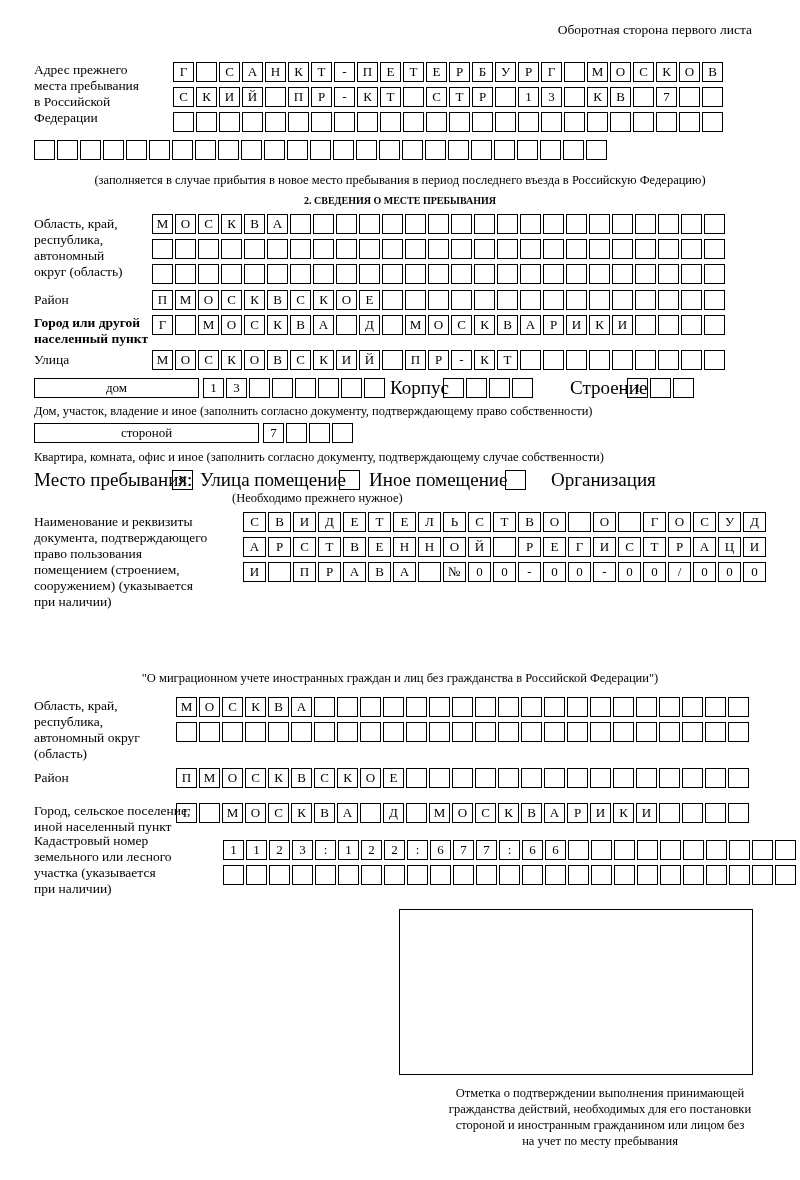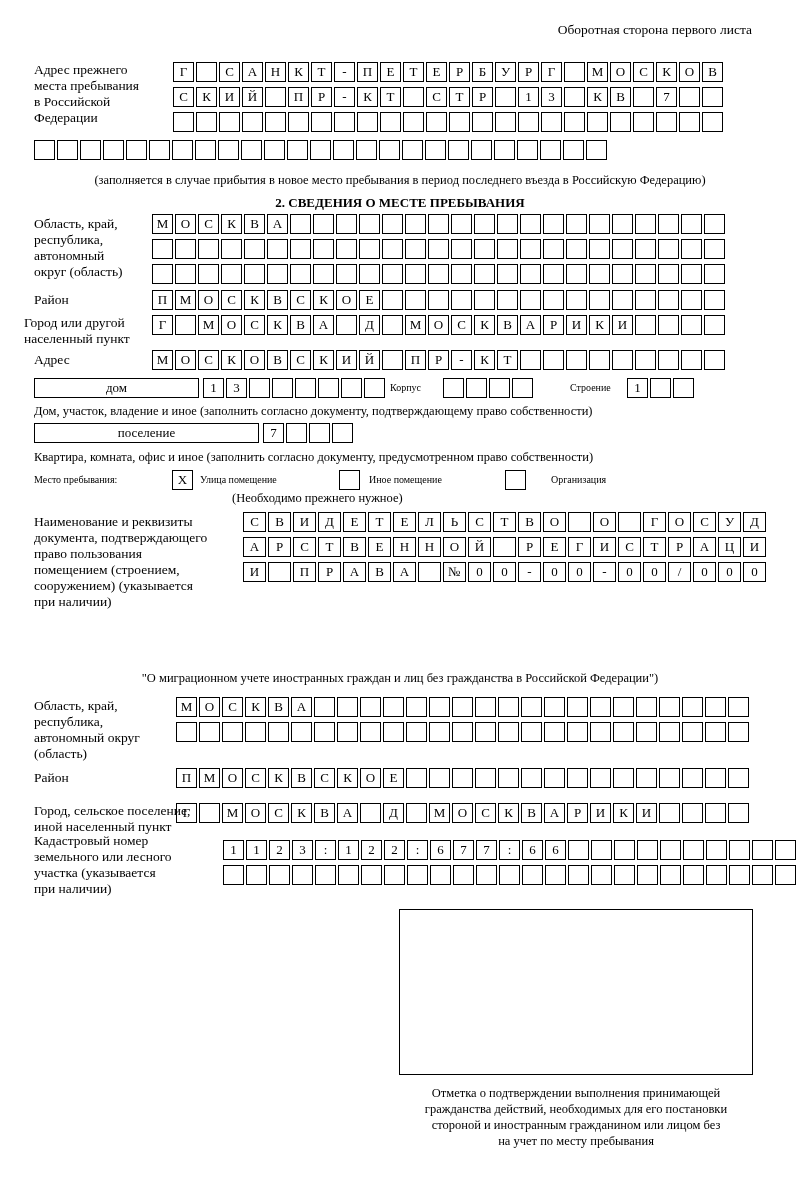--- a/index.html
+++ b/index.html
@@ -39,21 +39,21 @@
     position: absolute;
     width: 100%;
     text-align: center;
     font-size: 12.5px;
     line-height: 15px;
   }
   .sect-title {
     position: absolute;
     width: 100%;
     text-align: center;
-    font-size: 13px;
+    font-size: 10px;
     font-weight: bold;
   }
   
   .cells {
     position: absolute;
     display: flex;
   }
   .cell {
     width: 21px;
     height: 20px;
@@ -70,21 +70,21 @@
     position: absolute;
     border: 1px solid #000;
     box-sizing: border-box;
     height: 20px;
     font-size: 13px;
     line-height: 18px;
     text-align: center;
   }
   .inline-lbl {
     position: absolute;
-    font-size: 10px;
+    font-size: 19px;
     line-height: 20px;
   }
   .checkbox {
     width: 21px;
     height: 20px;
     border: 1px solid #000;
     box-sizing: border-box;
     display: inline-block;
     text-align: center;
     font-size: 13px;
@@ -333,21 +333,21 @@
       <div class="cell blank"></div>
       <div class="cell blank"></div>
       <div class="cell blank"></div>
       <div class="cell blank"></div>
       <div class="cell blank"></div>
       <div class="cell blank"></div>
       <div class="cell blank"></div>
       <div class="cell blank"></div>
     </div>
 
-  <div class="lbl" style="left:24px; top:315px;">Город или другой
+  <div class="lbl" style="left:34px; top:315px;font-weight:bold;">Город или другой
 населенный пункт</div>
   <div class="cells" id="s2-city" style="left:152px; top:315px;">
       <div class="cell">Г</div>
       <div class="cell blank"></div>
       <div class="cell">М</div>
       <div class="cell">О</div>
       <div class="cell">С</div>
       <div class="cell">К</div>
       <div class="cell">В</div>
       <div class="cell">А</div>
@@ -363,21 +363,21 @@
       <div class="cell">Р</div>
       <div class="cell">И</div>
       <div class="cell">К</div>
       <div class="cell">И</div>
       <div class="cell blank"></div>
       <div class="cell blank"></div>
       <div class="cell blank"></div>
       <div class="cell blank"></div>
     </div>
 
-  <div class="lbl" style="left:34px; top:352px;">Адрес</div>
+  <div class="lbl" style="left:34px; top:352px;">Улица</div>
   <div class="cells" id="s2-street" style="left:152px; top:350px;">
       <div class="cell">М</div>
       <div class="cell">О</div>
       <div class="cell">С</div>
       <div class="cell">К</div>
       <div class="cell">О</div>
       <div class="cell">В</div>
       <div class="cell">С</div>
       <div class="cell">К</div>
       <div class="cell">И</div>
@@ -419,28 +419,28 @@
     </div>
   <div class="inline-lbl" style="left:570px; top:378px;">Строение</div>
   <div class="cells" id="s2-stroenie" style="left:627px; top:378px;">
       <div class="cell">1</div>
       <div class="cell blank"></div>
       <div class="cell blank"></div>
     </div>
 
   <div class="lbl small" style="left:34px; top:403px;">Дом, участок, владение и иное (заполнить согласно документу, подтверждающему право собственности)</div>
 
-  <div class="boxlbl" style="left:34px; top:423px; width:225px;">поселение</div>
+  <div class="boxlbl" style="left:34px; top:423px; width:225px;">стороной</div>
   <div class="cells" id="s2-flat" style="left:263px; top:423px;">
       <div class="cell">7</div>
       <div class="cell blank"></div>
       <div class="cell blank"></div>
       <div class="cell blank"></div>
     </div>
-  <div class="lbl small" style="left:34px; top:449px;">Квартира, комната, офис и иное (заполнить согласно документу, предусмотренном право собственности)</div>
+  <div class="lbl small" style="left:34px; top:449px;">Квартира, комната, офис и иное (заполнить согласно документу, подтверждающему случае собственности)</div>
 
   <div class="inline-lbl" style="left:34px; top:470px;">Место пребывания:</div>
   <div class="checkbox" style="position:absolute; left:172px; top:470px;">X</div>
   <div class="inline-lbl" style="left:200px; top:470px;">Улица помещение</div>
   <div class="checkbox" style="position:absolute; left:339px; top:470px;"></div>
   <div class="inline-lbl" style="left:369px; top:470px;">Иное помещение</div>
   <div class="checkbox" style="position:absolute; left:505px; top:470px;"></div>
   <div class="inline-lbl" style="left:551px; top:470px;">Организация</div>
   <div class="lbl small" style="left:232px; top:490px;">(Необходимо прежнего нужное)</div>
 
@@ -694,20 +694,20 @@
       <div class="cell blank"></div>
       <div class="cell blank"></div>
       <div class="cell blank"></div>
       <div class="cell blank"></div>
       <div class="cell blank"></div>
       <div class="cell blank"></div>
     </div>
 
   <div class="bigbox" style="left:399px; top:909px; width:354px; height:166px;"></div>
 
-  <div class="footnote" id="stamp-caption" style="left:399px; top:1085px; width:354px;">
+  <div class="footnote" id="stamp-caption" style="left:423px; top:1085px; width:354px;">
       <div>Отметка о подтверждении выполнения принимающей</div>
       <div>гражданства действий, необходимых для его постановки</div>
       <div>стороной и иностранным гражданином или лицом без</div>
       <div>на учет по месту пребывания</div>
     </div>
 
 </div>
 
 </body></html>

